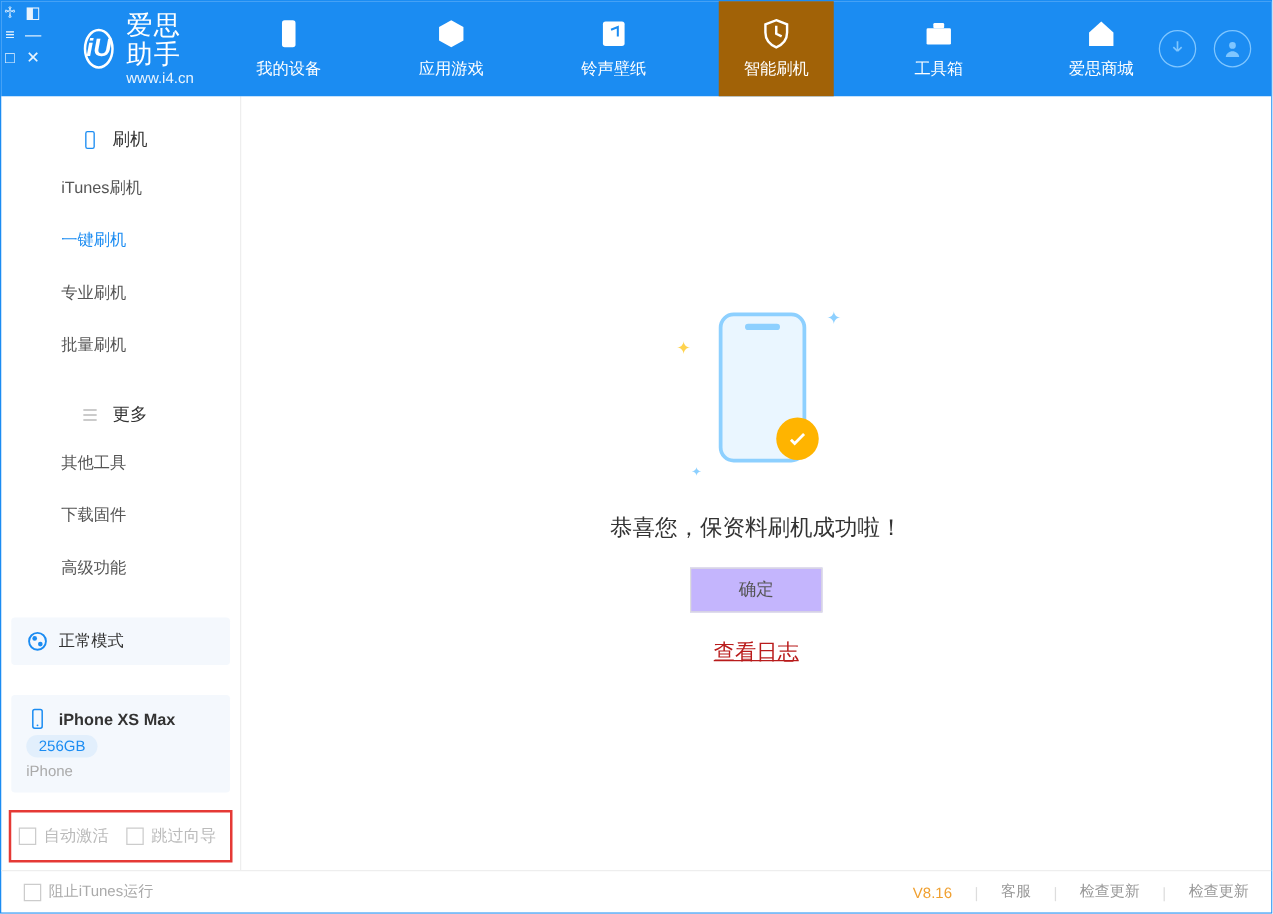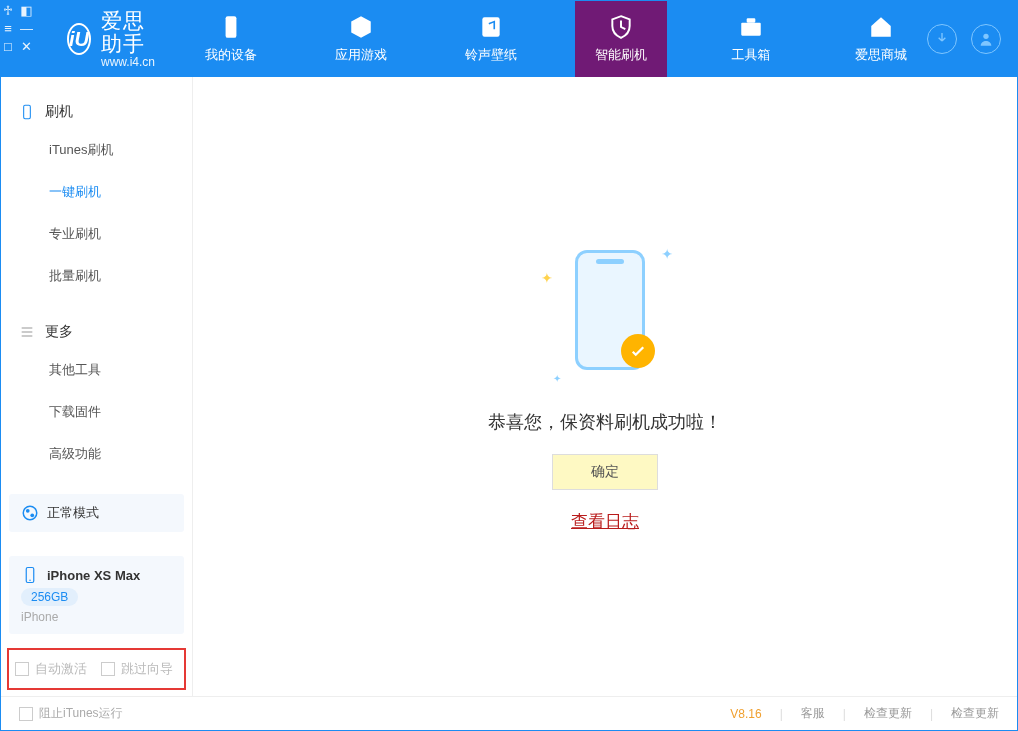--- a/index.html
+++ b/index.html
@@ -20,41 +20,41 @@
     font-weight: bold; font-style: italic; font-size: 20px; margin-right: 10px;
   }
   .logo-text { display: flex; flex-direction: column; line-height: 1.1; }
   .logo-title { font-size: 21px; letter-spacing: 1px; }
   .logo-sub { font-size: 12px; opacity: 0.9; }
   .header-tabs { display: flex; gap: 38px; }
   .header-tab {
     width: 92px; display: flex; flex-direction: column; align-items: center;
     justify-content: center; gap: 6px; font-size: 13px; cursor: pointer;
   }
-  .header-tab.active { background: #701a75; }
+  .header-tab.active { background: #a16207; }
   .header-tab-icon { width: 26px; height: 26px; fill: #fff; }
   .header-right {
     margin-left: auto; display: flex; align-items: center; gap: 14px; padding-right: 16px;
   }
   .ctrl-row svg, .ctrl-row span { width:14px; height:14px; fill:#fff; opacity:0.9; cursor:pointer; }
   .ctrl-row span { display:inline-block; text-align:center; line-height:14px; font-size:13px; }
   .header-circle {
     width: 30px; height: 30px; border:1.8px solid #7fc6ff; border-radius:50%;
     display:flex; align-items:center; justify-content:center; cursor:pointer;
   }
   .header-circle svg { width:16px; height:16px; fill:#7fc6ff; }
   
   .body { flex: 1; display: flex; min-height: 0; }
   .sidebar {
     width: 192px; border-right: 1px solid #eee; display: flex; flex-direction: column;
   }
   .side-section { padding-top: 18px; }
   .side-section-title {
     display:flex; align-items:center; gap:10px; padding: 8px 16px 8px 18px;
-    font-size: 14px; color:#333;
+    font-size: 14px; color:#333;margin-left:45px;
   }
   .side-section-title svg { width:16px; height:16px; }
   .side-item {
     padding: 12px 16px 12px 48px; font-size: 13px; color:#555; cursor:pointer;
   }
   .side-item.active { color:#1b8cf2; }
   .device-cards { margin-top:auto; padding: 8px; display:flex; flex-direction:column; gap:24px; }
   .device-card {
     background:#f4f8fd; border-radius:3px; padding:10px 12px; font-size:13px; color:#333;
     display:flex; flex-direction:column; gap:4px;
@@ -84,21 +84,21 @@
     content:""; position:absolute; top:6px; left:50%; transform:translateX(-50%);
     width:28px; height:5px; background:#8dd0ff; border-radius:3px;
   }
   .check-badge {
     position:absolute; right:20px; bottom:22px; width:34px; height:34px;
     background:#ffb400; border-radius:50%; display:flex; align-items:center; justify-content:center;
   }
   .check-badge svg { width:18px; height:18px; fill:#fff; }
   .success-text { font-size:18px; color:#333; }
   .ok-btn {
-    border:1px solid #ddd; background:#fef9c3; padding:8px 38px; font-size:14px;
+    border:1px solid #ddd; background:#c4b5fd; padding:8px 38px; font-size:14px;
     color:#555; cursor:pointer;
   }
   .view-log { font-size:17px; color:#b91c1c; text-decoration:underline; cursor:pointer; }
   
   .footer {
     height:34px; border-top:1px solid #eee; display:flex; align-items:center;
     padding:0 18px; font-size:12px; color:#aaa; gap:8px;
   }
   .footer-right { margin-left:auto; display:flex; align-items:center; gap:18px; color:#999; }
   .footer-right .sep { color:#ddd; }

